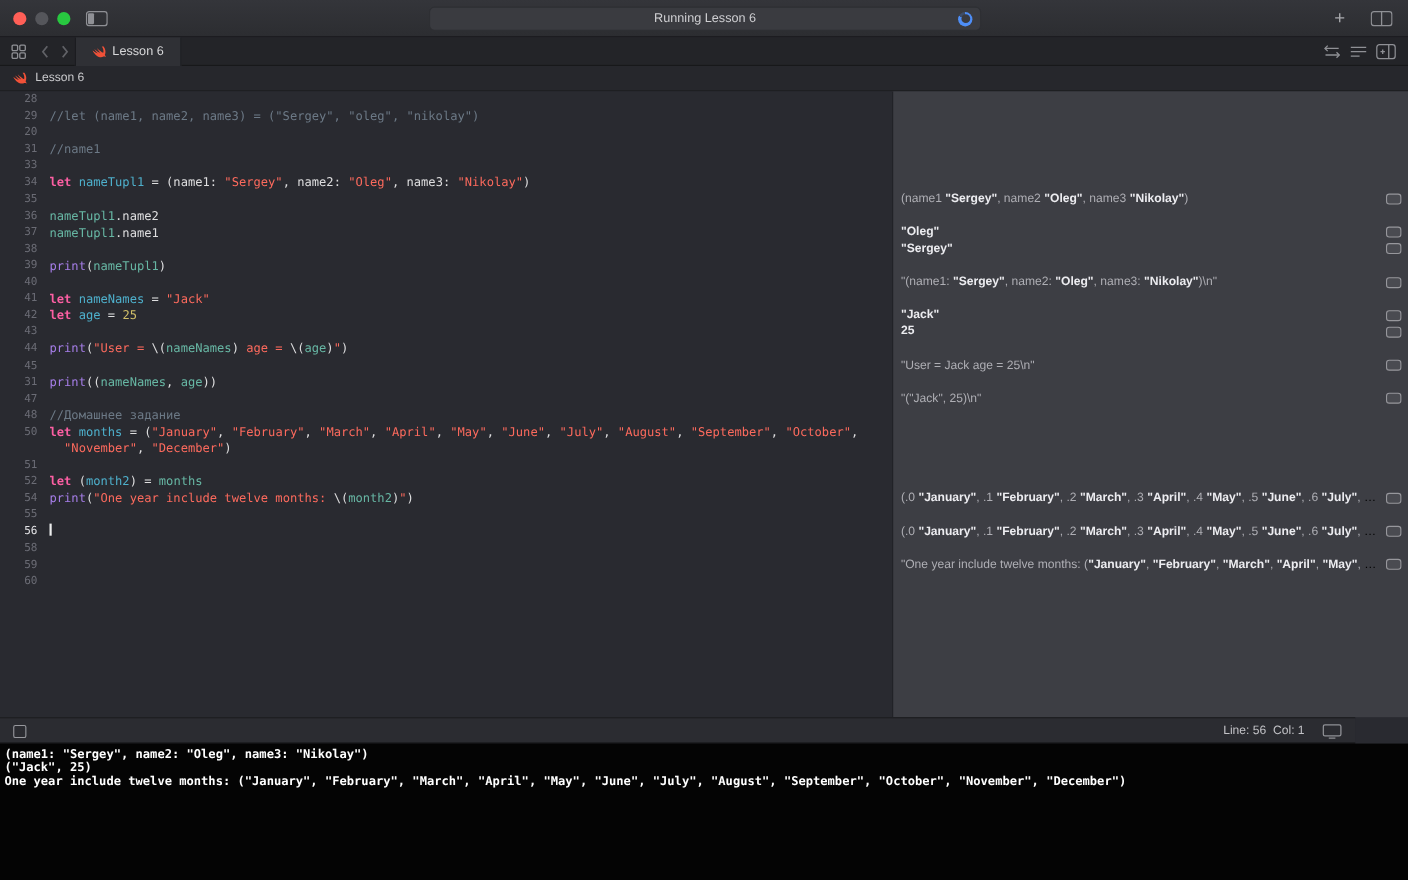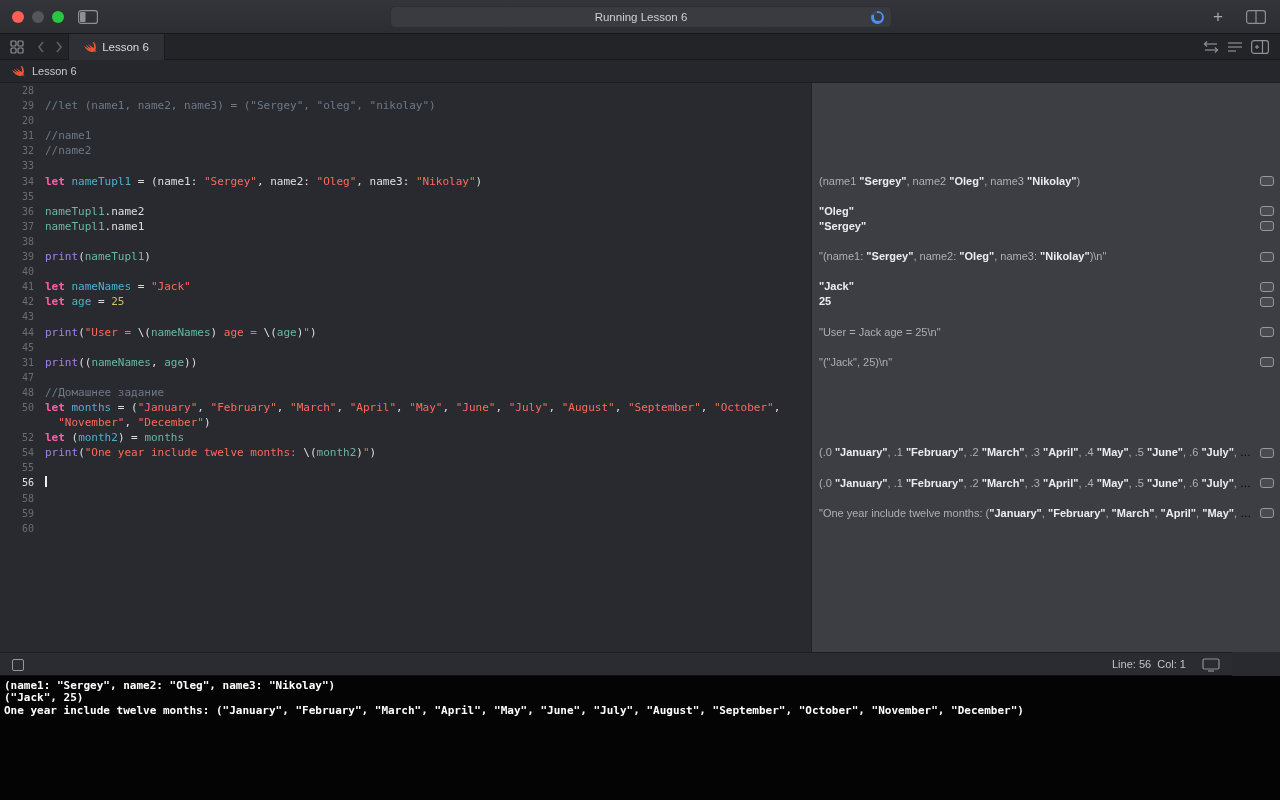--- a/index.html
+++ b/index.html
@@ -172,39 +172,39 @@
       </svg>
     <span class="jump-label">Lesson 6</span>
   </div>
 
   <div class="code-pane">
     <div>
         <div class="code-row"><span class="gutter">28</span><span class="code-line"></span></div>
         <div class="code-row"><span class="gutter">29</span><span class="code-line"><span class="tk-c">//let (name1, name2, name3) = ("Sergey", "oleg", "nikolay")</span></span></div>
         <div class="code-row"><span class="gutter">20</span><span class="code-line"></span></div>
         <div class="code-row"><span class="gutter">31</span><span class="code-line"><span class="tk-c">//name1</span></span></div>
-        <div class="code-row"><span class="gutter">32</span><span class="code-line"><span class="tk-c">//name2</span></span></div>
         <div class="code-row"><span class="gutter">33</span><span class="code-line"></span></div>
         <div class="code-row"><span class="gutter">34</span><span class="code-line"><span class="tk-k">let </span><span class="tk-d">nameTupl1</span><span class="tk-p"> = (name1: </span><span class="tk-s">"Sergey"</span><span class="tk-p">, name2: </span><span class="tk-s">"Oleg"</span><span class="tk-p">, name3: </span><span class="tk-s">"Nikolay"</span><span class="tk-p">)</span></span></div>
         <div class="code-row"><span class="gutter">35</span><span class="code-line"></span></div>
         <div class="code-row"><span class="gutter">36</span><span class="code-line"><span class="tk-v">nameTupl1</span><span class="tk-p">.name2</span></span></div>
         <div class="code-row"><span class="gutter">37</span><span class="code-line"><span class="tk-v">nameTupl1</span><span class="tk-p">.name1</span></span></div>
         <div class="code-row"><span class="gutter">38</span><span class="code-line"></span></div>
         <div class="code-row"><span class="gutter">39</span><span class="code-line"><span class="tk-f">print</span><span class="tk-p">(</span><span class="tk-v">nameTupl1</span><span class="tk-p">)</span></span></div>
         <div class="code-row"><span class="gutter">40</span><span class="code-line"></span></div>
         <div class="code-row"><span class="gutter">41</span><span class="code-line"><span class="tk-k">let </span><span class="tk-d">nameNames</span><span class="tk-p"> = </span><span class="tk-s">"Jack"</span></span></div>
         <div class="code-row"><span class="gutter">42</span><span class="code-line"><span class="tk-k">let </span><span class="tk-d">age</span><span class="tk-p"> = </span><span class="tk-n">25</span></span></div>
         <div class="code-row"><span class="gutter">43</span><span class="code-line"></span></div>
         <div class="code-row"><span class="gutter">44</span><span class="code-line"><span class="tk-f">print</span><span class="tk-p">(</span><span class="tk-s">"User = </span><span class="tk-p">\(</span><span class="tk-v">nameNames</span><span class="tk-p">)</span><span class="tk-s"> age = </span><span class="tk-p">\(</span><span class="tk-v">age</span><span class="tk-p">)</span><span class="tk-s">"</span><span class="tk-p">)</span></span></div>
         <div class="code-row"><span class="gutter">45</span><span class="code-line"></span></div>
         <div class="code-row"><span class="gutter">31</span><span class="code-line"><span class="tk-f">print</span><span class="tk-p">((</span><span class="tk-v">nameNames</span><span class="tk-p">, </span><span class="tk-v">age</span><span class="tk-p">))</span></span></div>
         <div class="code-row"><span class="gutter">47</span><span class="code-line"></span></div>
         <div class="code-row"><span class="gutter">48</span><span class="code-line"><span class="tk-c">//Домашнее задание</span></span></div>
         <div class="code-row"><span class="gutter">50</span><span class="code-line"><span class="tk-k">let </span><span class="tk-d">months</span><span class="tk-p"> = (</span><span class="tk-s">"January"</span><span class="tk-p">, </span><span class="tk-s">"February"</span><span class="tk-p">, </span><span class="tk-s">"March"</span><span class="tk-p">, </span><span class="tk-s">"April"</span><span class="tk-p">, </span><span class="tk-s">"May"</span><span class="tk-p">, </span><span class="tk-s">"June"</span><span class="tk-p">, </span><span class="tk-s">"July"</span><span class="tk-p">, </span><span class="tk-s">"August"</span><span class="tk-p">, </span><span class="tk-s">"September"</span><span class="tk-p">, </span><span class="tk-s">"October"</span><span class="tk-p">,</span></span></div>
         <div class="code-row"><span class="gutter"></span><span class="code-line"><span class="tk-p">  </span><span class="tk-s">"November"</span><span class="tk-p">, </span><span class="tk-s">"December"</span><span class="tk-p">)</span></span></div>
+        <div class="code-row"><span class="gutter">51</span><span class="code-line"></span></div>
         <div class="code-row"><span class="gutter">52</span><span class="code-line"><span class="tk-k">let </span><span class="tk-p">(</span><span class="tk-d">month2</span><span class="tk-p">) = </span><span class="tk-v">months</span></span></div>
         <div class="code-row"><span class="gutter">54</span><span class="code-line"><span class="tk-f">print</span><span class="tk-p">(</span><span class="tk-s">"One year include twelve months: </span><span class="tk-p">\(</span><span class="tk-v">month2</span><span class="tk-p">)</span><span class="tk-s">"</span><span class="tk-p">)</span></span></div>
         <div class="code-row"><span class="gutter">55</span><span class="code-line"></span></div>
         <div class="code-row current"><span class="gutter">56</span><span class="code-line"><span class="cursor"></span></span></div>
         <div class="code-row"><span class="gutter">58</span><span class="code-line"></span></div>
         <div class="code-row"><span class="gutter">59</span><span class="code-line"></span></div>
         <div class="code-row"><span class="gutter">60</span><span class="code-line"></span></div>
       </div>
   </div>
 

